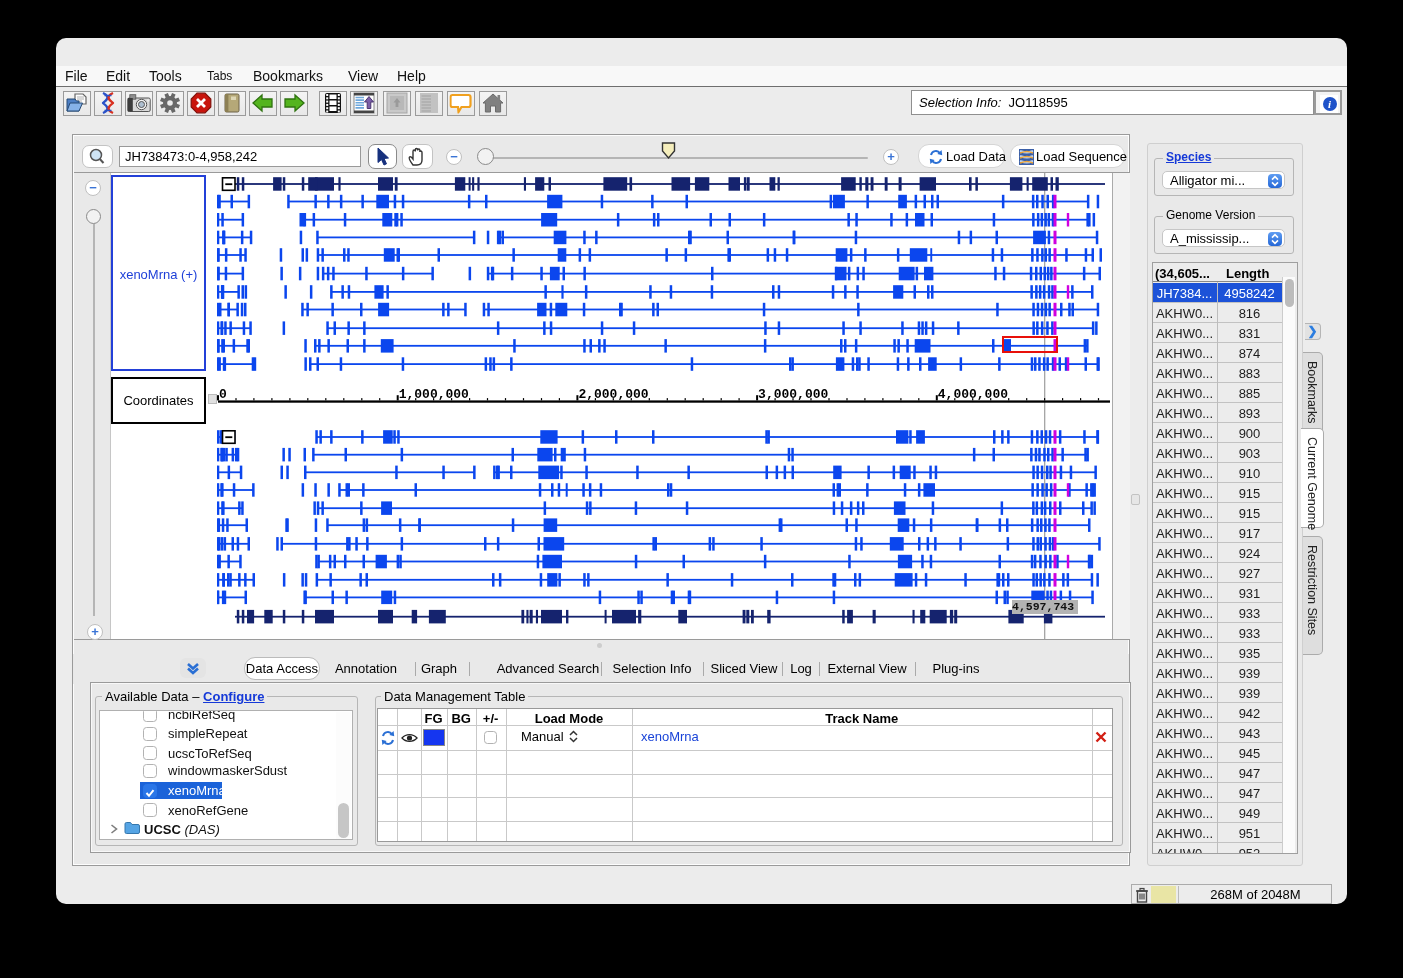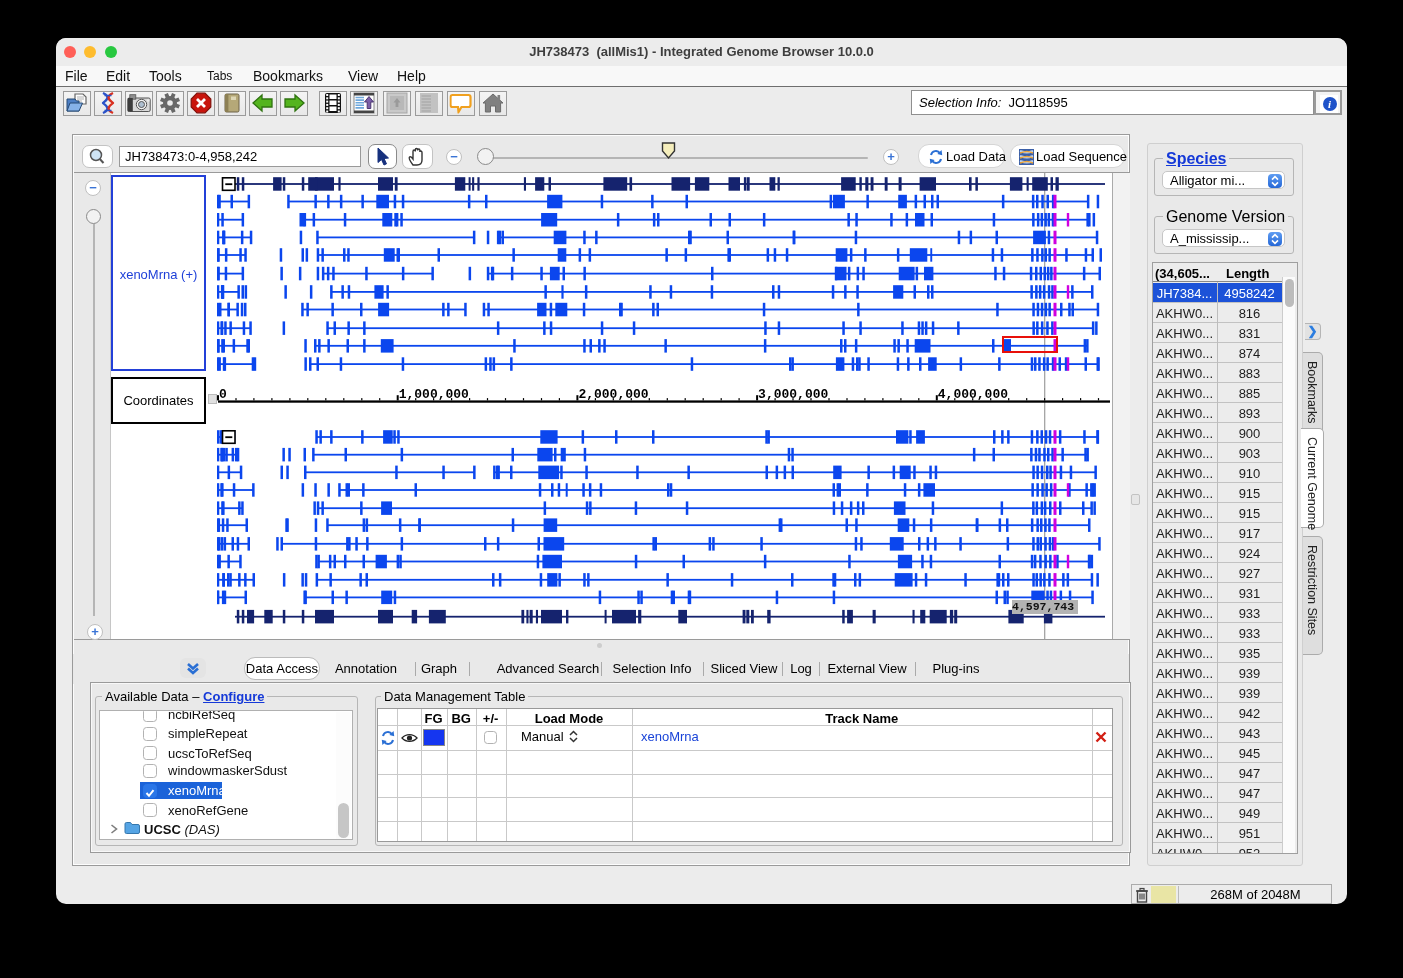--- a/index.html
+++ b/index.html
@@ -61,44 +61,38 @@
 
 #dmtable{position:absolute;left:1px;top:11px;width:736px;height:134px;background:#fff;border:1px solid #999}
 .dmv{position:absolute;top:0;width:1px;height:100%;background:#c9c9c9}
 .dmh{position:absolute;left:0;width:100%;height:1px;background:#c9c9c9}
 .dmhead{position:absolute;top:2px;font-size:13px;font-weight:bold;transform:translateX(-50%);white-space:nowrap}
 
 #status{position:absolute;left:1075px;top:846px;width:201px;height:20px;background:#ececec;border:1px solid #ababab;font-size:13px}
 
 #sidebar{position:absolute;left:1091px;top:105px;width:156px;height:723px;background:#e9e9e9;border:1px solid #cfcfcf;border-radius:3px}
 .fset{position:absolute;left:6px;border:1px solid #b6b6b6;border-radius:3px;width:140px}
-.flab{position:absolute;top:-9px;left:8px;background:#e9e9e9;font-size:16px;padding:0 3px;white-space:nowrap}
+.flab{position:absolute;top:-9px;left:8px;background:#e9e9e9;font-size:12px;padding:0 3px;white-space:nowrap}
 .combo{position:absolute;left:7px;top:12px;width:123px;height:18px;background:#fff;border:1px solid #c6c6c6;border-radius:5px;font-size:13px;line-height:17px;padding-left:7px;color:#000}
 .cbsq{position:absolute;right:2px;top:1.5px;width:14px;height:14px;border-radius:4px;background:linear-gradient(#5f9df2,#2567d6);color:#fff}
 #stable{position:absolute;left:4px;top:118px;width:146px;height:592px;background:#ececec;border:1px solid #9f9f9f;overflow:hidden;font-size:13px}
 .strow{position:relative;width:129px;height:20px;border-bottom:1px solid #c2c2c2}
 .strow .c1{position:absolute;left:0;top:2.5px;width:63px;text-align:center;color:#1c1c1c}
 .strow .c2{position:absolute;left:64px;top:2.5px;width:65px;text-align:center;color:#1c1c1c}
 .strow.sel{background:#1c52d8}
 .strow.sel .c1,.strow.sel .c2{color:#fff}
 #stcol{position:absolute;left:63.5px;top:0;width:1px;height:592px;background:#bdbdbd}
 #stscroll{position:absolute;left:129px;top:14px;width:13px;height:578px;background:#fbfbfb;border-left:1px solid #ccc}
 #stthumb{position:absolute;left:2px;top:2px;width:9px;height:28px;background:#bcbcbc;border-radius:5px}
 #sthead{position:absolute;left:0;top:0;width:129px;height:19px;border-bottom:1.5px solid #888;font-weight:bold;background:#ececec;z-index:3}
 
 .rtab{position:absolute;left:1247px;width:20px;background:#dedede;border:1px solid #ababab;border-radius:0 5px 5px 0;border-left:none}
 .rtab span{position:absolute;left:2px;top:8px;writing-mode:vertical-rl;font-size:12.5px;color:#222;white-space:nowrap}
 </style></head><body>
 <div id="win">
-  <div id="titlebar">
-    <div class="tl" style="left:7.5px;background:#ff5f57"></div>
-    <div class="tl" style="left:28px;background:#febc2e"></div>
-    <div class="tl" style="left:48.5px;background:#28c840"></div>
-    <div id="title">JH738473&nbsp; (allMis1) - Integrated Genome Browser 10.0.0</div>
-  </div>
   <div id="menubar">
     <span class="mi" style="left:9px">File</span>
     <span class="mi" style="left:50px">Edit</span>
     <span class="mi" style="left:93px">Tools</span>
     <span class="mi" style="left:151px;font-size:12px;top:3px">Tabs</span>
     <span class="mi" style="left:197px">Bookmarks</span>
     <span class="mi" style="left:292px">View</span>
     <span class="mi" style="left:341px">Help</span>
   </div>
 

